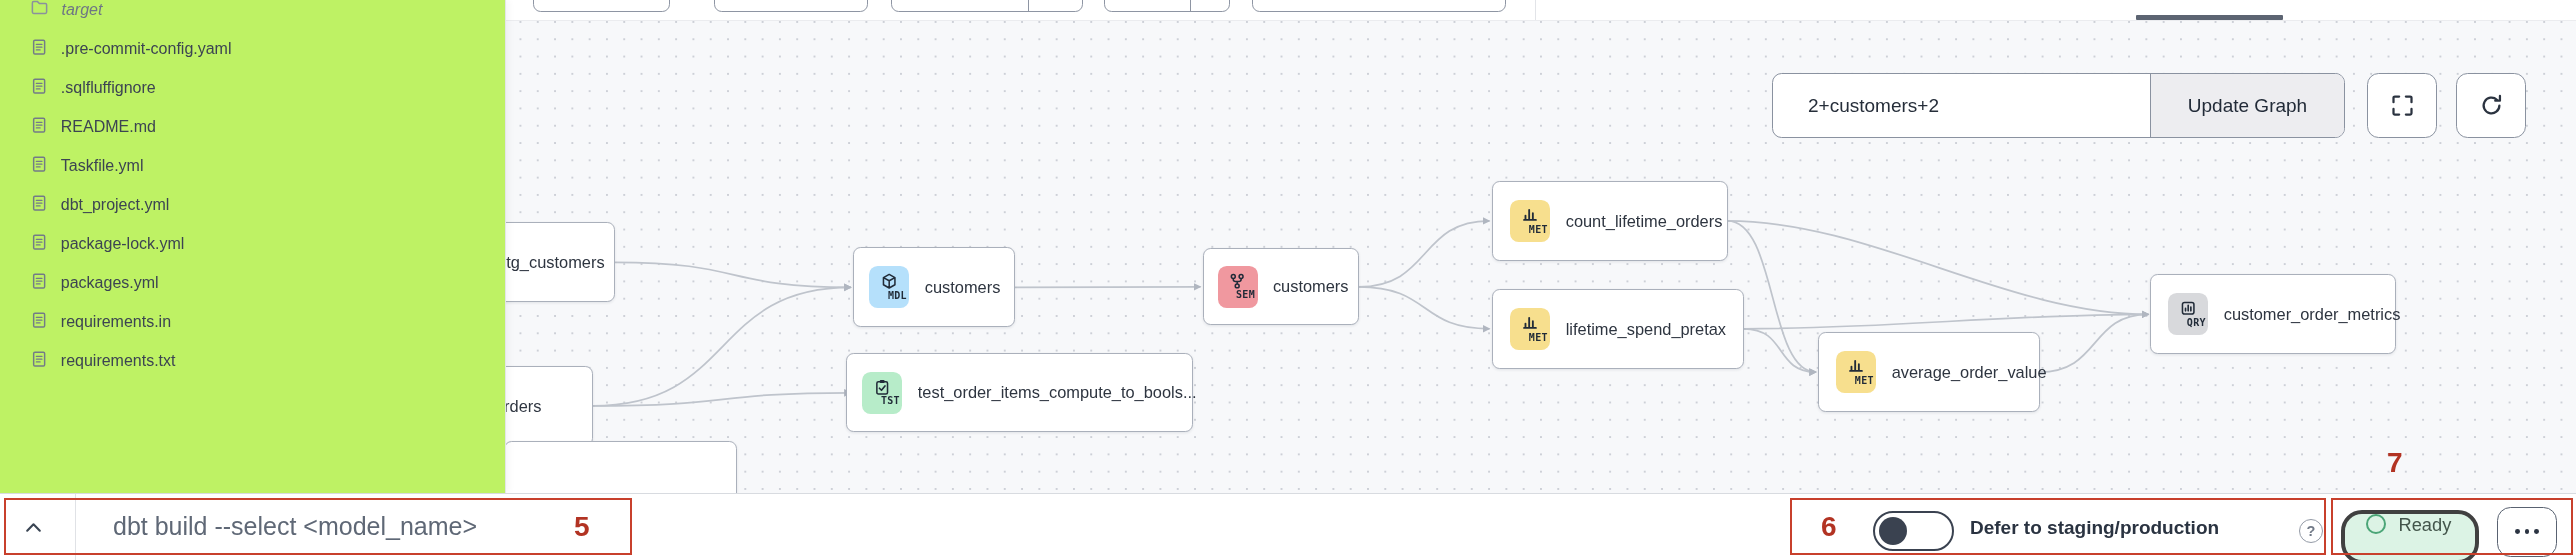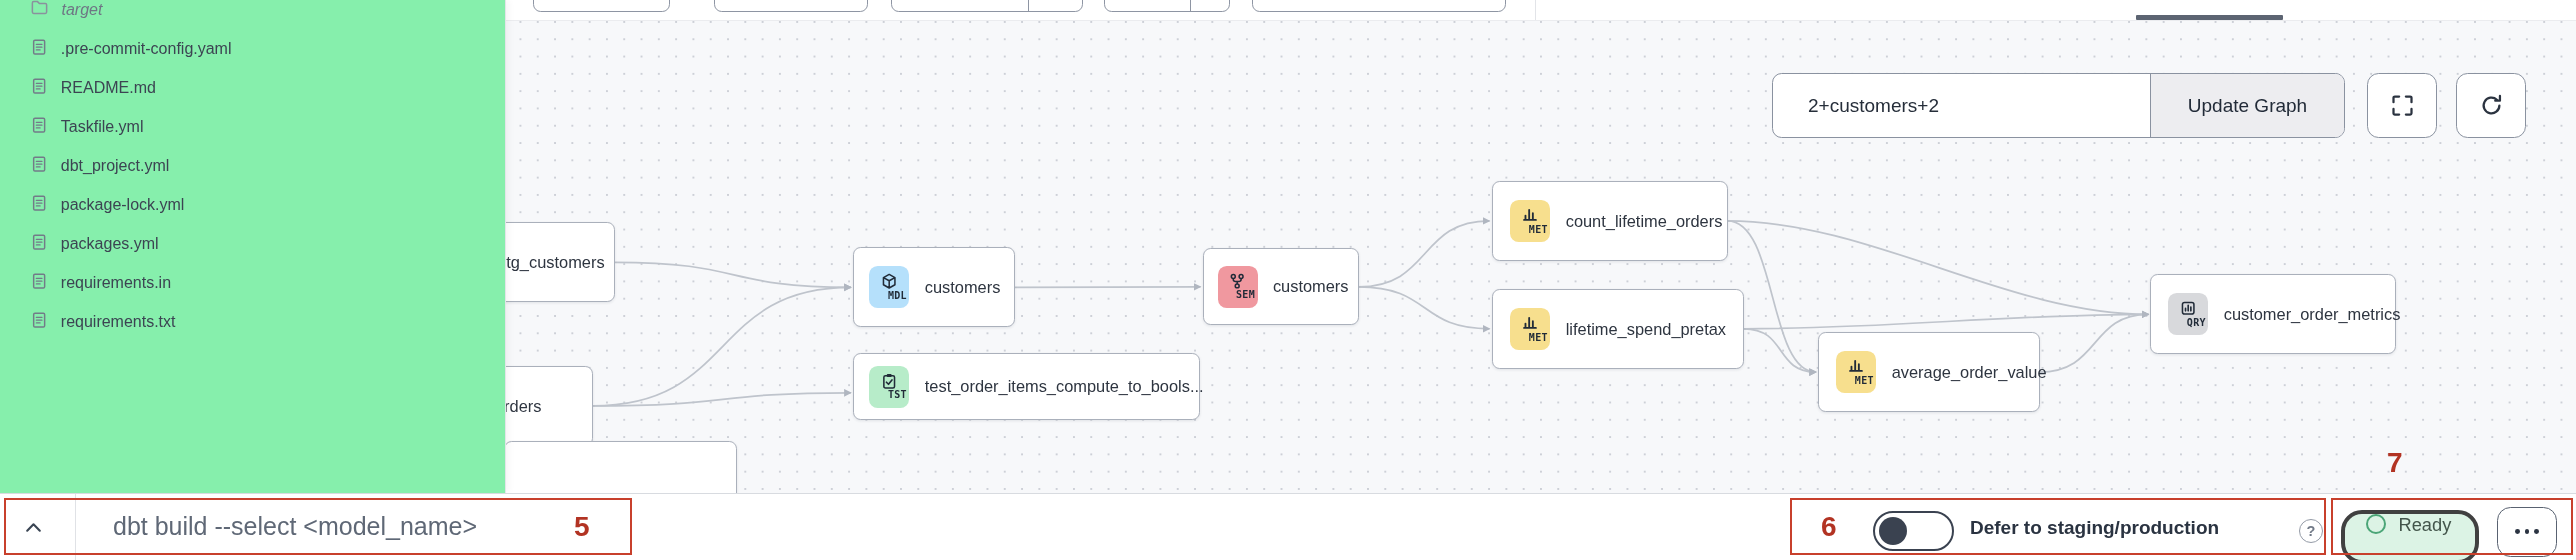--- a/index.html
+++ b/index.html
@@ -29,21 +29,21 @@
   .node .nlabel.abs { position:absolute; top:50%; transform:translateY(-50%); }
 
   
   #graph-controls { position:absolute; display:flex; align-items:stretch; }
   #selector-group { display:flex; height:65px; border:1.4px solid #8a92a0; border-radius:9.6px; overflow:hidden; background:#fff;padding-left:14px; }
   #selector-input { width:363px; border:none; outline:none; background:#fff; font-family:"Liberation Sans", sans-serif; font-size:19px; color:#262e3a; padding:0 21px; }
   #update-graph-btn { width:194px; background:#ededf0; border:none; border-left:1.4px solid #8a92a0; font-family:"Liberation Sans", sans-serif; font-size:19px; color:#222b38; cursor:pointer; }
   .sq-btn { position:absolute; width:70px; height:65px; background:#fff; border:1.4px solid #8a92a0; border-radius:11.6px; display:flex; align-items:center; justify-content:center; cursor:pointer; }
 
   
-  #file-panel { position:absolute; left:0; top:0; width:506px; height:493px; background:#86efac;
+  #file-panel { position:absolute; left:0; top:0; width:506px; height:493px; background:#bef264;
     border-right:1px solid #e3e5e9; box-shadow:1.9px 0 7.7px rgba(20,30,50,.05); overflow:hidden; z-index:5; }
   #file-list { padding-top:0; margin-top:-9.6px; }
   .frow { height:39px; display:flex; align-items:center; padding-left:30px; gap:12.5px; cursor:pointer; }
   .frow .flabel { font-size:16px; color:#3c4452; }
   .frow.folder .flabel { font-style:italic; color:#6e7684; }
 
   
   #bottom-bar { position:absolute; left:0; top:493px; width:2576px; height:67px; background:#fff; border-top:1px solid #d8dbe0; z-index:10; }
   #collapse-btn { position:absolute; left:13.5px; top:13.5px; width:39px; height:39px; display:flex; align-items:center; justify-content:center; cursor:pointer; }
   #cmd-divider { position:absolute; left:75px; top:0; bottom:0; width:1px; background:#e0e2e6; }
@@ -117,21 +117,21 @@
         <div class="node" style="left: -1.9px; top: 420px; width: 233px; height: 81px;"></div>
         <div class="node" style="left: 347px; top: 226px; width: 162px; height: 80px;">
           <div class="chip" style="margin-left: 15.4px; background: rgb(181, 224, 251);">
             <svg width="16.4" height="16.4" viewBox="0 0 16 16">
               <path d="M8 1.4l5.6 3.1v7L8 14.6l-5.6-3.1v-7z M2.4 4.5L8 7.6l5.6-3.1 M8 7.6v7" fill="none" stroke="#212b38" stroke-width="1.5" stroke-linejoin="round"></path>
             </svg>
             <div class="code">MDL</div>
           </div>
           <div class="nlabel" style="margin-left: 15.4px;">customers</div>
         </div>
-        <div class="node" style="left: 347px; top: 332px; width: 347px; height: 67px;">
+        <div class="node" style="left: 340px; top: 332px; width: 347px; height: 79px;">
           <div class="chip" style="margin-left: 15.4px; background: rgb(183, 236, 201);">
             <svg width="16.4" height="16.4" viewBox="0 0 16 16">
               <rect x="2.8" y="2.6" width="10.4" height="12" rx="1.5" fill="none" stroke="#212b38" stroke-width="1.5"></rect>
               <rect x="5.6" y="1" width="4.8" height="3" rx="1" fill="#212b38"></rect>
               <path d="M5.3 9l2 2 3.4-4.2" fill="none" stroke="#212b38" stroke-width="1.6" stroke-linecap="round" stroke-linejoin="round"></path>
             </svg>
             <div class="code">TST</div>
           </div>
           <div class="nlabel" style="margin-left: 15.4px;">test_order_items_compute_to_bools...</div>
         </div>
@@ -214,20 +214,27 @@
               <path d="M2.5 5.2c0-.8.6-1.4 1.4-1.4h4l2 2h6.2c.8 0 1.4.6 1.4 1.4v7.6c0 .8-.6 1.4-1.4 1.4H3.9c-.8 0-1.4-.6-1.4-1.4z" fill="none" stroke="#8a919d" stroke-width="1.6"></path>
             </svg></span>
           <span class="flabel">target</span>
         </div>
         <div class="frow">
           <span><svg width="18.3" height="18.3" viewBox="0 0 20 20">
               <rect x="4" y="2.5" width="12" height="15" rx="1.4" fill="none" stroke="#737b88" stroke-width="1.6"></rect>
               <path d="M7 7h6M7 10h6M7 13h4" stroke="#737b88" stroke-width="1.5" stroke-linecap="round"></path>
             </svg></span>
           <span class="flabel">.pre-commit-config.yaml</span>
+        </div>
+        <div class="frow">
+          <span><svg width="18.3" height="18.3" viewBox="0 0 20 20">
+              <rect x="4" y="2.5" width="12" height="15" rx="1.4" fill="none" stroke="#737b88" stroke-width="1.6"></rect>
+              <path d="M7 7h6M7 10h6M7 13h4" stroke="#737b88" stroke-width="1.5" stroke-linecap="round"></path>
+            </svg></span>
+          <span class="flabel">.sqlfluffignore</span>
         </div>
         <div class="frow">
           <span><svg width="18.3" height="18.3" viewBox="0 0 20 20">
               <rect x="4" y="2.5" width="12" height="15" rx="1.4" fill="none" stroke="#737b88" stroke-width="1.6"></rect>
               <path d="M7 7h6M7 10h6M7 13h4" stroke="#737b88" stroke-width="1.5" stroke-linecap="round"></path>
             </svg></span>
           <span class="flabel">README.md</span>
         </div>
         <div class="frow">
           <span><svg width="18.3" height="18.3" viewBox="0 0 20 20">

